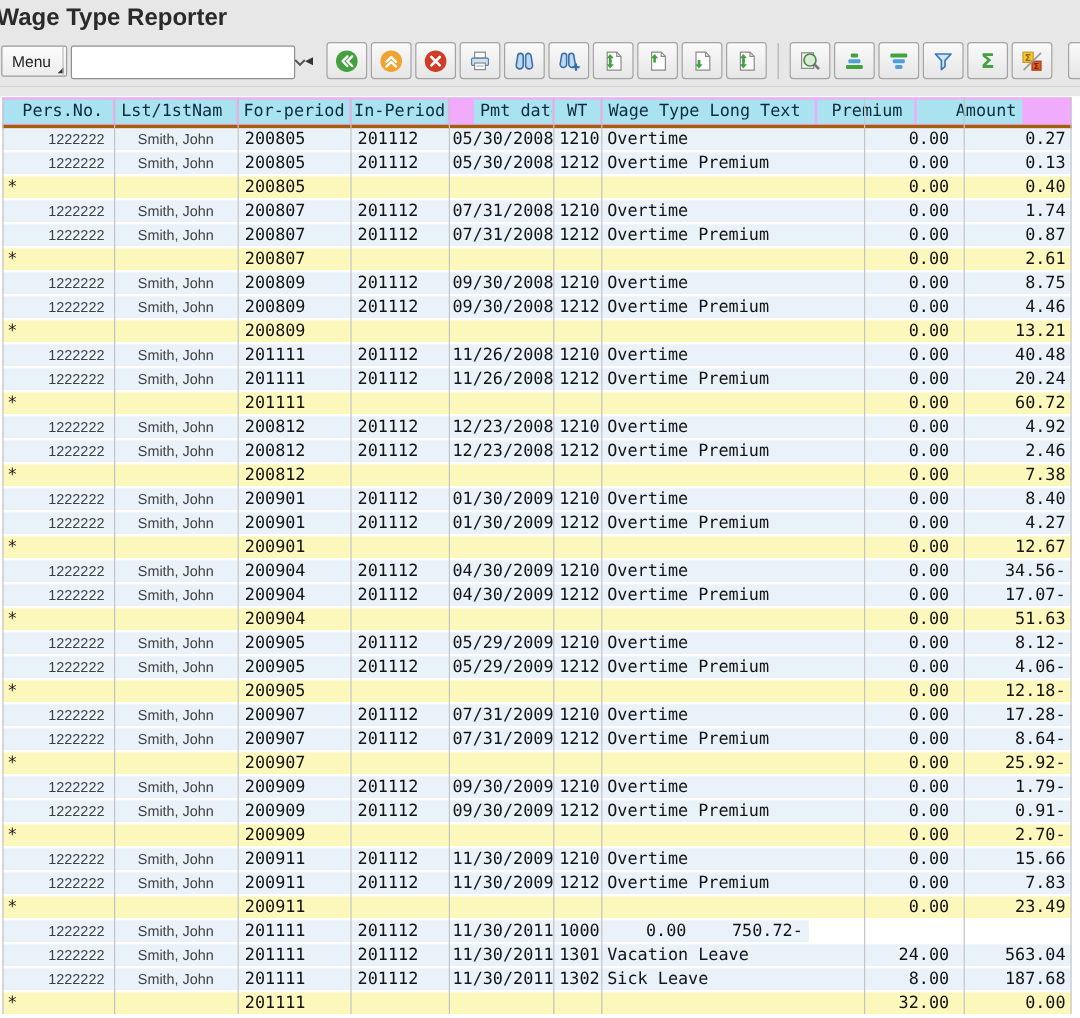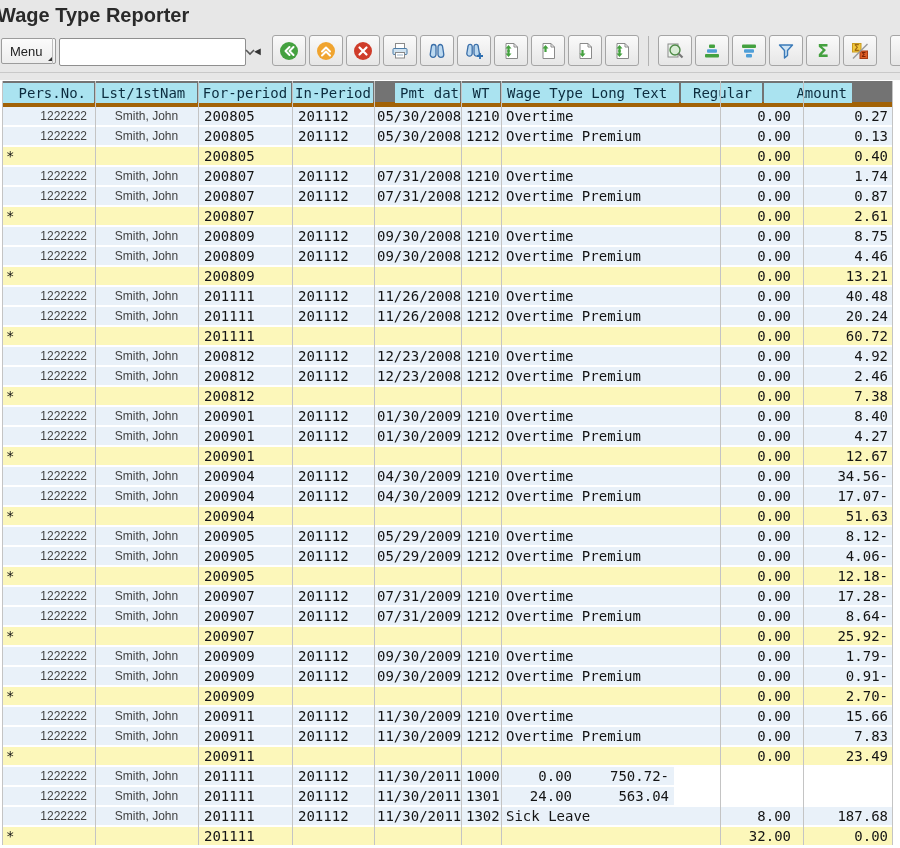--- a/index.html
+++ b/index.html
@@ -51,21 +51,21 @@
   }
   .tbtn .icn{width:20px;height:20px;display:block;}
   .tbtn .icn svg{width:20px;height:20px;display:block;}
   .iconrow .groupsep{width:1px;height:30px;background:#b3b3b3;margin:0 6px;}
   .tbtn.partial{position:absolute;left:890px;top:5px;}
   
   .table-area{position:absolute;top:73px;left:0;right:0;bottom:0;background:#fff;}
   .grid-top{height:7px;background:#e7e7e7;border-bottom:1px solid #fdfdfd;}
   .alv{position:relative;margin-left:2px;width:891px;}
   .hrow{
-    display:flex;height:26px;background:#737373;border-bottom:5px solid #a16207;
+    display:flex;height:26px;background:#f0abfc;border-bottom:3px solid #a16207;
     box-sizing:border-box;
   }
   .hcell{box-sizing:border-box;padding:2px 1px;}
   .hcell .hl{
     display:block;height:20px;line-height:20px;background:#aae3f0;color:#0c2c3e;
     font-family:"DejaVu Sans Mono","Liberation Mono",monospace;font-size:14px;
     white-space:nowrap;overflow:hidden;box-sizing:border-box;
   }
   .row{display:flex;height:18px;margin-bottom:2px;}
   .cell{
@@ -267,21 +267,21 @@
         <div class="hcell" style="width: 87px;">
           <span class="hl ta-l" style="padding: 0px 0px 0px 5px; margin-left: 20px;">Pmt date</span>
         </div>
         <div class="hcell" style="width: 40px;">
           <span class="hl ta-c">WT</span>
         </div>
         <div class="hcell" style="width: 179px;">
           <span class="hl ta-l" style="padding: 0px 0px 0px 5px;">Wage Type Long Text</span>
         </div>
         <div class="hcell" style="width: 83px;">
-          <span class="hl ta-r" style="padding: 0px 10px 0px 0px;">Regular</span>
+          <span class="hl ta-r" style="padding: 0px 10px 0px 0px;">Premium</span>
         </div>
         <div class="hcell" style="width: 90px;">
           <span class="hl ta-r" style="padding: 0px 5px 0px 0px;">Amount</span>
         </div>
       </div>
     <div>
         <div class="row">
           <div class="cell sans ta-r" style="width: 93px; padding: 0px 8px 0px 0px;">1222222</div>
           <div class="cell sans ta-c" style="width: 103px; padding: 0px;">Smith, John</div>
           <div class="cell ta-l" style="width: 94px; padding: 0px 0px 0px 6px;">200805</div>
@@ -654,20 +654,21 @@
           <div class="cell ta-r" style="width: 83px; padding: 0px 12px 0px 0px;">0.00</div>
           <div class="cell ta-r" style="width: 90px; padding: 0px 5px 0px 0px;">750.72-</div>
         </div>
         <div class="row">
           <div class="cell sans ta-r" style="width: 93px; padding: 0px 8px 0px 0px;">1222222</div>
           <div class="cell sans ta-c" style="width: 103px; padding: 0px;">Smith, John</div>
           <div class="cell ta-l" style="width: 94px; padding: 0px 0px 0px 6px;">201111</div>
           <div class="cell ta-l" style="width: 82px; padding: 0px 0px 0px 6px;">201112</div>
           <div class="cell ta-l" style="width: 87px; padding: 0px 0px 0px 3px;">11/30/2011</div>
           <div class="cell ta-l" style="width: 40px; padding: 0px 0px 0px 5px;">1301</div>
+          <div class="cell ta-l" style="width: 219px; padding: 0px 0px 0px 5px;">Vacation Leave</div>
           <div class="cell ta-r" style="width: 83px; padding: 0px 12px 0px 0px;">24.00</div>
           <div class="cell ta-r" style="width: 90px; padding: 0px 5px 0px 0px;">563.04</div>
         </div>
         <div class="row">
           <div class="cell sans ta-r" style="width: 93px; padding: 0px 8px 0px 0px;">1222222</div>
           <div class="cell sans ta-c" style="width: 103px; padding: 0px;">Smith, John</div>
           <div class="cell ta-l" style="width: 94px; padding: 0px 0px 0px 6px;">201111</div>
           <div class="cell ta-l" style="width: 82px; padding: 0px 0px 0px 6px;">201112</div>
           <div class="cell ta-l" style="width: 87px; padding: 0px 0px 0px 3px;">11/30/2011</div>
           <div class="cell ta-l" style="width: 40px; padding: 0px 0px 0px 5px;">1302</div>

